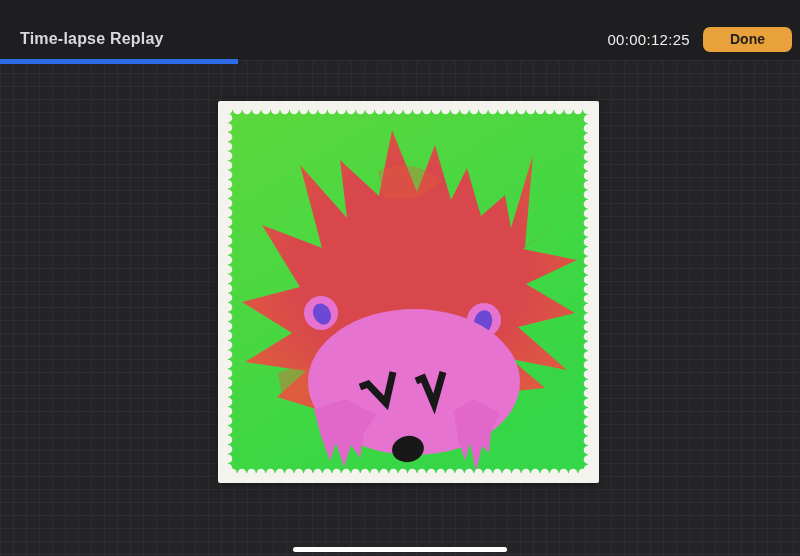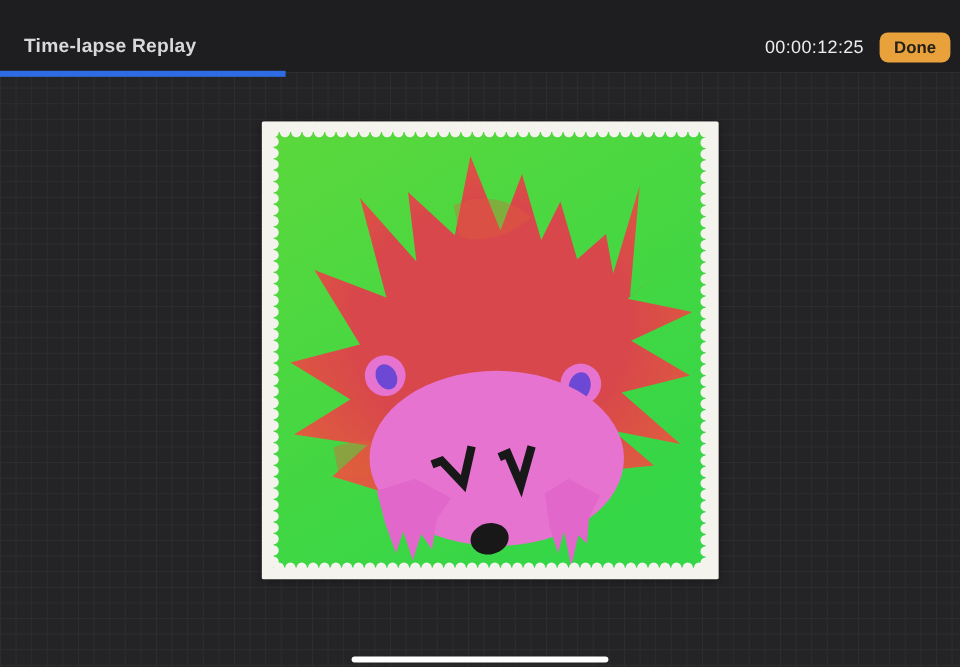--- a/index.html
+++ b/index.html
@@ -20,21 +20,21 @@
     position:absolute;top:3px;left:50%;transform:translateX(-50%);
     color:#86868a;font-size:11px;letter-spacing:3px;line-height:10px;
     user-select:none;
   }
   .title{
     font-size:16px;font-weight:700;color:#d9d9db;margin:0;letter-spacing:.2px;
   }
   .header-right{display:flex;align-items:center;gap:13px;}
   .timecode{color:#ededef;font-size:15px;letter-spacing:.3px;padding-left:25px;}
   .done-btn{
-    border:none;border-radius:7px;padding:4px 12px 5px;
+    border:none;border-radius:7px;padding:4px 27px 5px;
     font-family:"Liberation Sans",sans-serif;
     font-size:14px;font-weight:700;color:#26201a;cursor:pointer;
   }
   
   .progress-track{
     position:absolute;top:59px;left:0;width:800px;height:5px;z-index:5;
   }
   .progress-fill{height:5px;}
   
   .canvas{

